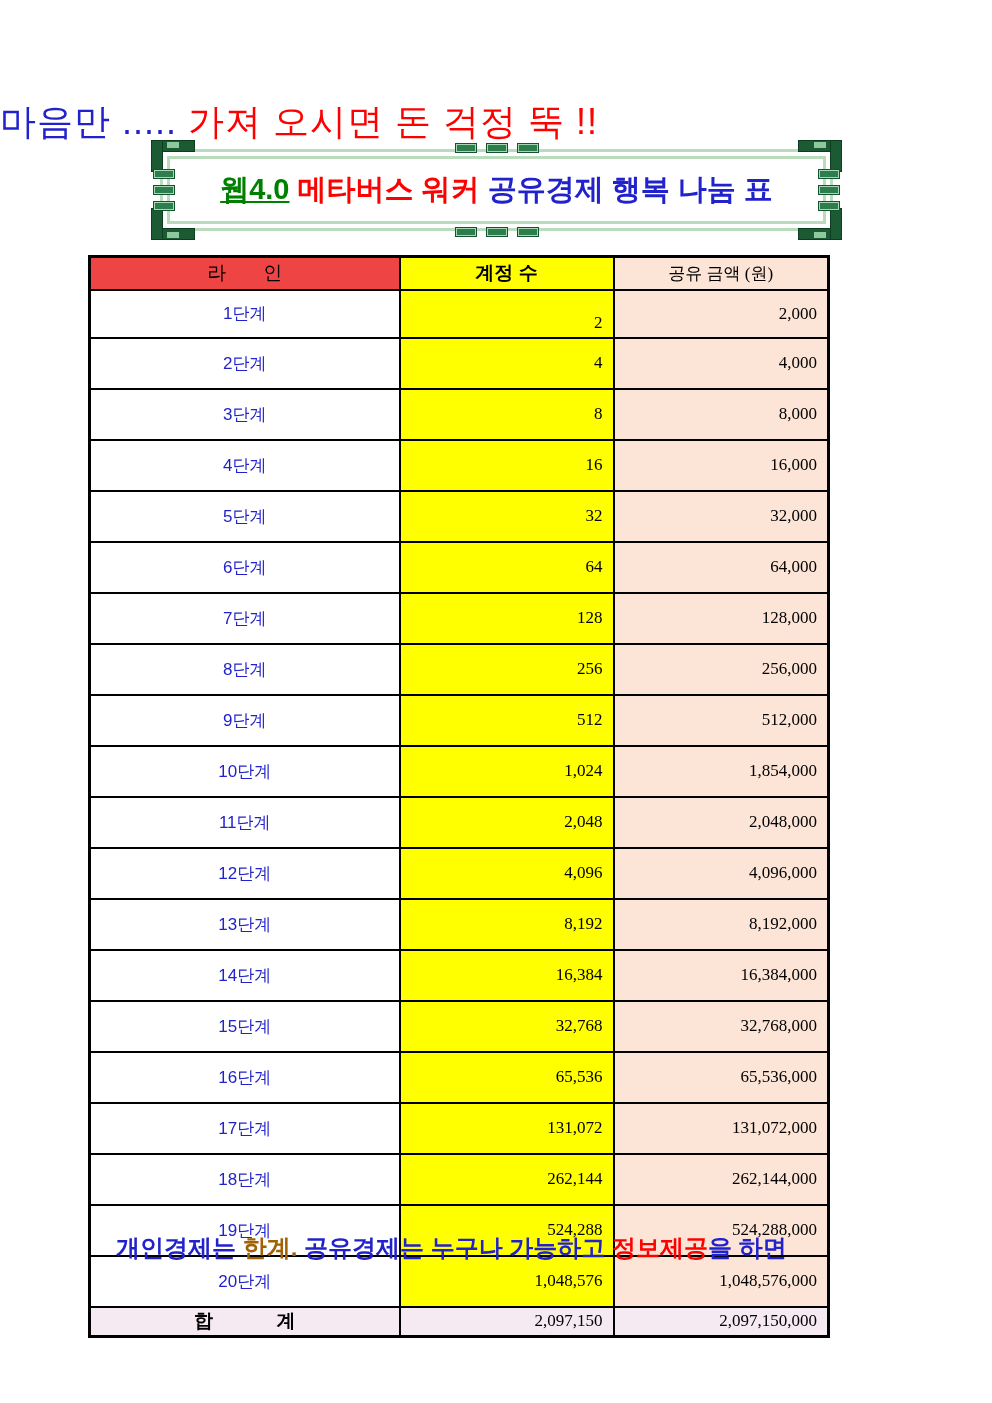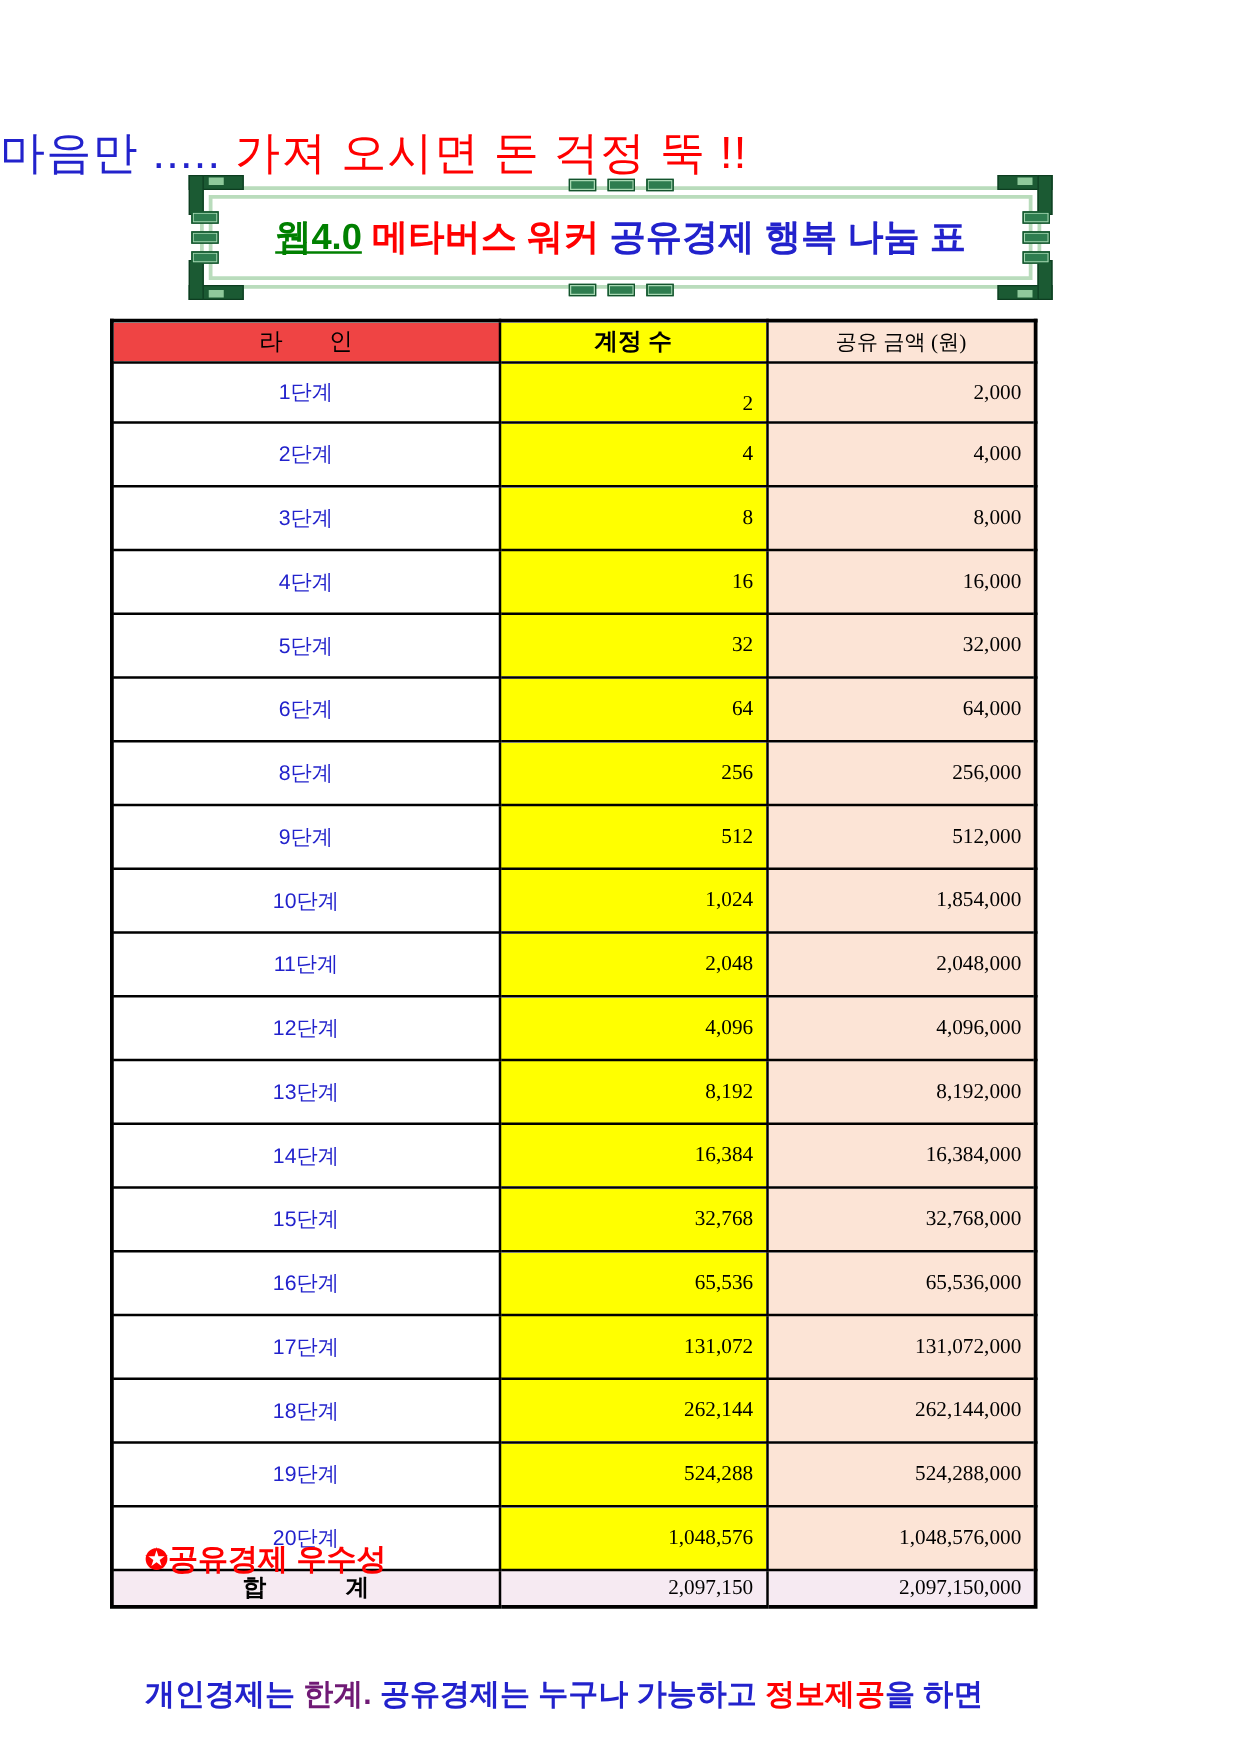--- a/index.html
+++ b/index.html
@@ -51,21 +51,21 @@
   td.acc{background:#ffff00;}
   td.amt{background:#fce4d6;}
   tr.r1 td.acc{vertical-align:bottom;padding-bottom:4px;}
   tr.total{height:30px;}
   tr.total td{background:#f6eaf2;border-bottom:3px solid #000;}
   tr.total td.tlabel{font-size:19px;font-weight:bold;text-align:center;white-space:pre;color:#000;}
 
   
   .footer{position:absolute;left:116px;top:1158px;font-size:24px;font-weight:bold;
           line-height:36px;white-space:pre;}
-  .f-red{color:#ff0000;} .f-blue{color:#2222cc;} .f-purple{color:#701a75;}
+  .f-red{color:#ff0000;} .f-blue{color:#2222cc;} .f-purple{color:#a16207;}
   .star{font-size:22px;}
 </style>
 </head>
 <body>
 
 <div class="page">
 
   <div class="main-title"><span class="t-blue">마음만 ..... </span><span class="t-red">가져 오시면 돈 걱정 뚝 !!</span></div>
 
   <div class="banner">
@@ -151,20 +151,25 @@
           <td class="label">5단계</td>
           <td class="num acc">32</td>
           <td class="num amt">32,000</td>
         </tr>
       <tr class="r">
           <td class="label">6단계</td>
           <td class="num acc">64</td>
           <td class="num amt">64,000</td>
         </tr>
       <tr class="r">
+          <td class="label">7단계</td>
+          <td class="num acc">128</td>
+          <td class="num amt">128,000</td>
+        </tr>
+      <tr class="r">
           <td class="label">8단계</td>
           <td class="num acc">256</td>
           <td class="num amt">256,000</td>
         </tr>
       <tr class="r">
           <td class="label">9단계</td>
           <td class="num acc">512</td>
           <td class="num amt">512,000</td>
         </tr>
       <tr class="r">
@@ -224,18 +229,17 @@
         </tr>
       <tr class="total">
         <td class="tlabel">합            계</td>
         <td class="num">2,097,150</td>
         <td class="num">2,097,150,000</td>
       </tr>
     </tbody>
   </table>
 
   <div class="footer">
-    <div><span class="f-red star">✪</span><span class="f-red">공유경제 우수성</span></div>
     <div><span class="f-blue">개인경제는 </span><span class="f-purple">한계.</span><span class="f-blue"> 공유경제는 누구나 가능하고 </span><span class="f-red">정보제공</span><span class="f-blue">을 하면</span></div>
     
   </div>
 
 </div>
 
 </body></html>

